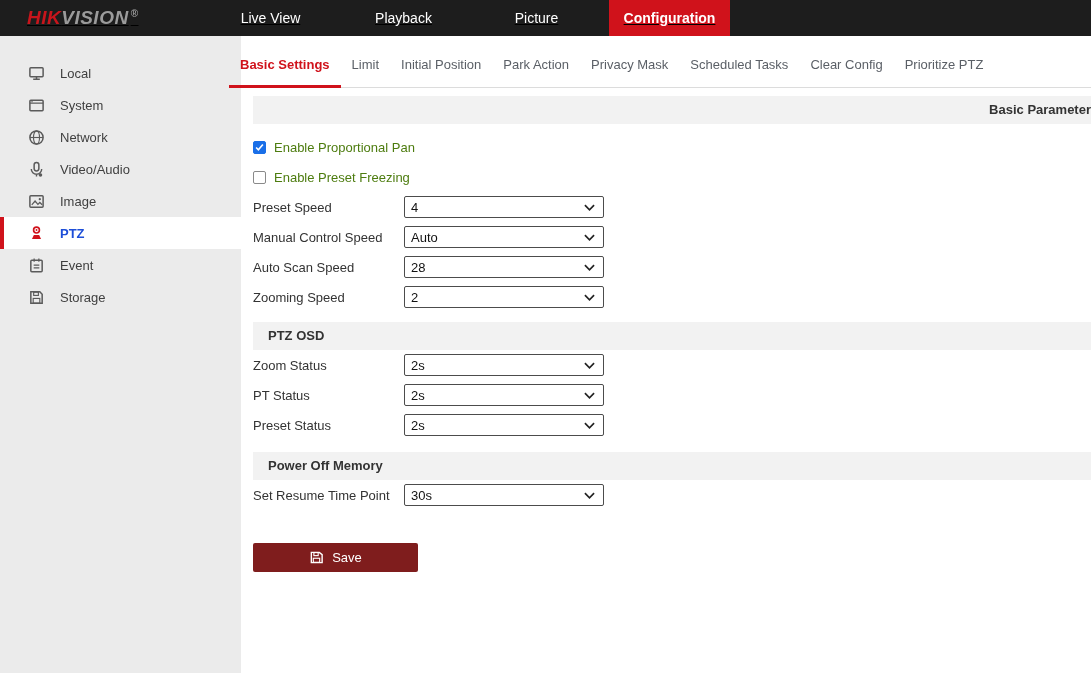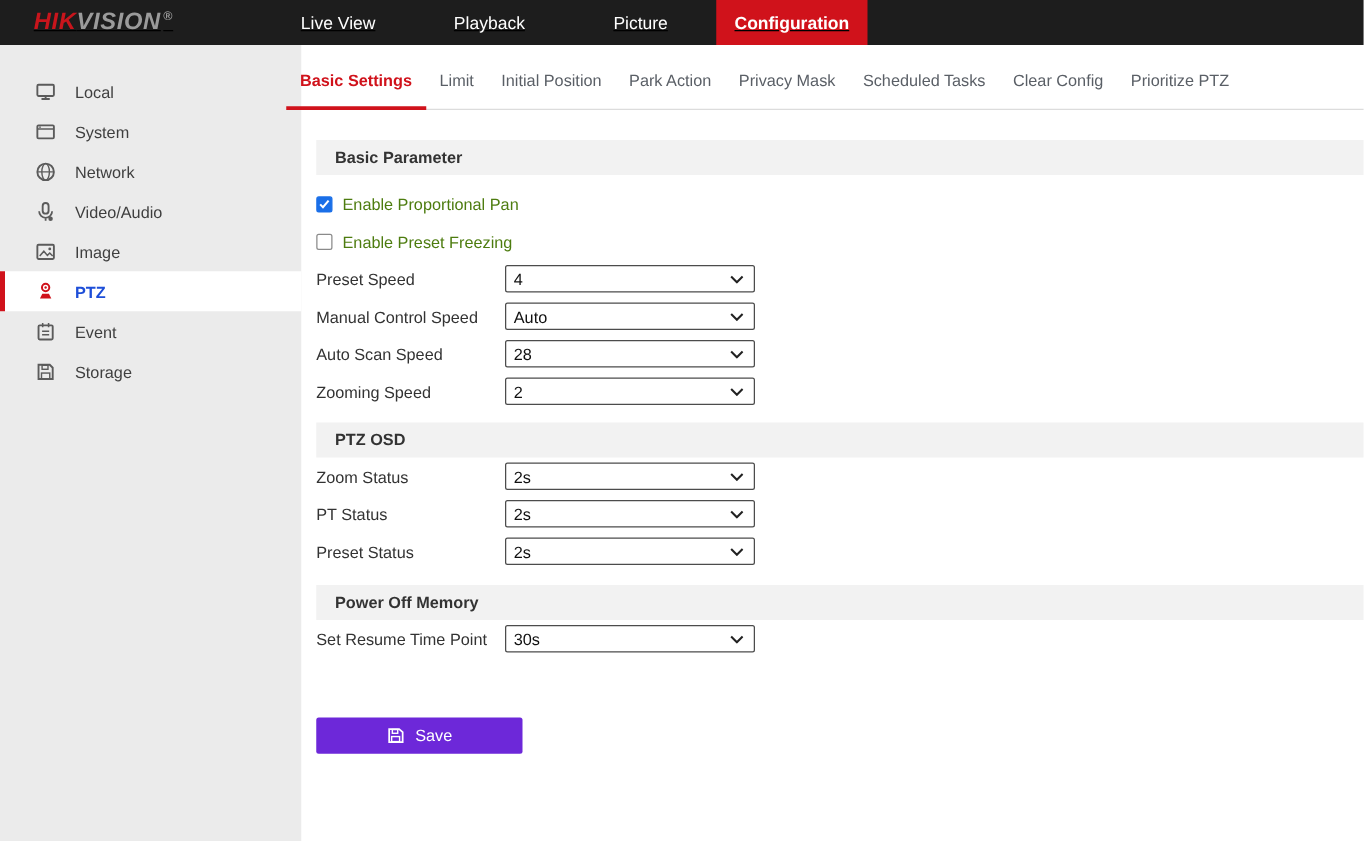--- a/index.html
+++ b/index.html
@@ -6,21 +6,21 @@
   html,body { width:1091px; height:673px; background:#fff; overflow:hidden;
               font-family:"Liberation Sans", sans-serif; }
 
   
   .header { display:flex; height:36px; background:#1d1d1d;text-decoration:underline; }
   .logo-wrap { width:210px; display:flex; align-items:center; padding-left:27px; }
   .logo { font-style:italic; font-weight:bold; font-size:19px; letter-spacing:.5px; white-space:nowrap; }
   .logo-red { color:#c8151c; }
   .logo-gray { color:#9b9b9b; }
   .logo-reg { color:#9b9b9b; font-size:10px; font-style:normal; vertical-align:super; margin-left:2px; }
-  .nav { display:flex; }
+  .nav { display:flex;gap:12px; }
   .nav-item { width:121px; text-align:center; line-height:36px; color:#fff; font-size:14px; cursor:pointer; }
   .nav-item.active { background:#d0121b; font-weight:bold; }
 
   
   .sidebar { position:absolute; top:36px; left:0; width:241px; bottom:0;
              background:#ebebeb; padding-top:21px; }
   .side-item { height:32px; display:flex; align-items:center; padding-left:24px;
                color:#3f3f3f; font-size:13px; cursor:pointer;
                border-left:4px solid transparent; }
   .side-icon { width:17px; height:17px; margin-right:15px; color:#5b5b5b;
@@ -32,41 +32,41 @@
   
   .main { margin-left:211px; }
   .tabbar { display:flex; padding:14px 10px 0 18px; border-bottom:1px solid #dcdcdc; }
   .tab { padding:7px 11px 15px; font-size:13px; color:#5a5f66; cursor:pointer; position:relative; white-space:nowrap; }
   .tab.active { color:#d0121b; font-weight:bold; }
   .tab.active::after { content:""; position:absolute; left:0; right:0; bottom:-1px; height:3px; background:#d0121b; }
 
   .content { padding-left:42px; }
   .section-bar { background:#f2f2f2; height:28px; line-height:28px; font-weight:bold;
                  font-size:13px; color:#333; padding-left:15px; }
-  .mt20 { margin-top:24px; } .mt10 { margin-top:10px; } .mt12 { margin-top:12px; }
+  .mt20 { margin-top:8px;text-align:right; } .mt10 { margin-top:10px; } .mt12 { margin-top:12px; }
 
   .cb-row { display:flex; align-items:center; height:30px; }
   .cb-row.first { margin-top:8px; }
   .checkbox { width:13px; height:13px; border:1px solid #8a8a8a; border-radius:2px;
               background:#fff; margin-right:8px; display:flex; align-items:center;
               justify-content:center; cursor:pointer; flex-shrink:0; }
   .checkbox svg { display:none; width:9px; height:9px; }
   .checkbox.checked { background:#1a6fe8; border-color:#1a6fe8; }
   .checkbox.checked svg { display:block; }
   .cb-label { font-size:13px; color:#4d7c0f; }
 
   .form-row { display:flex; align-items:center; height:30px; }
   .form-label { width:151px; font-size:13px; color:#333; flex-shrink:0; }
   .select { width:200px; height:22px; border:1px solid #4c4c4c; border-radius:2px;
             background:#fff; display:flex; align-items:center; justify-content:space-between;
             padding:0 8px 0 6px; cursor:pointer; }
   .select-value { font-size:13px; color:#111; white-space:nowrap; }
   .chev { width:11px; height:7px; flex-shrink:0; }
 
-  .save-btn { margin-top:48px; width:165px; height:29px; background:#6d28d9; color:#fff;
+  .save-btn { margin-top:33px; width:165px; height:29px; background:#7f1d1d; color:#fff;
               border:none; border-radius:2px; font-size:13px; display:flex; align-items:center;
               justify-content:center; gap:8px; cursor:pointer; font-family:inherit; }
   .save-btn svg { width:15px; height:15px; }
 </style>
 </head>
 <body>
 
 <div class="header">
   <div class="logo-wrap">
     <span class="logo"><span class="logo-red">HIK</span><span class="logo-gray">VISION</span><span class="logo-reg">®</span></span>

